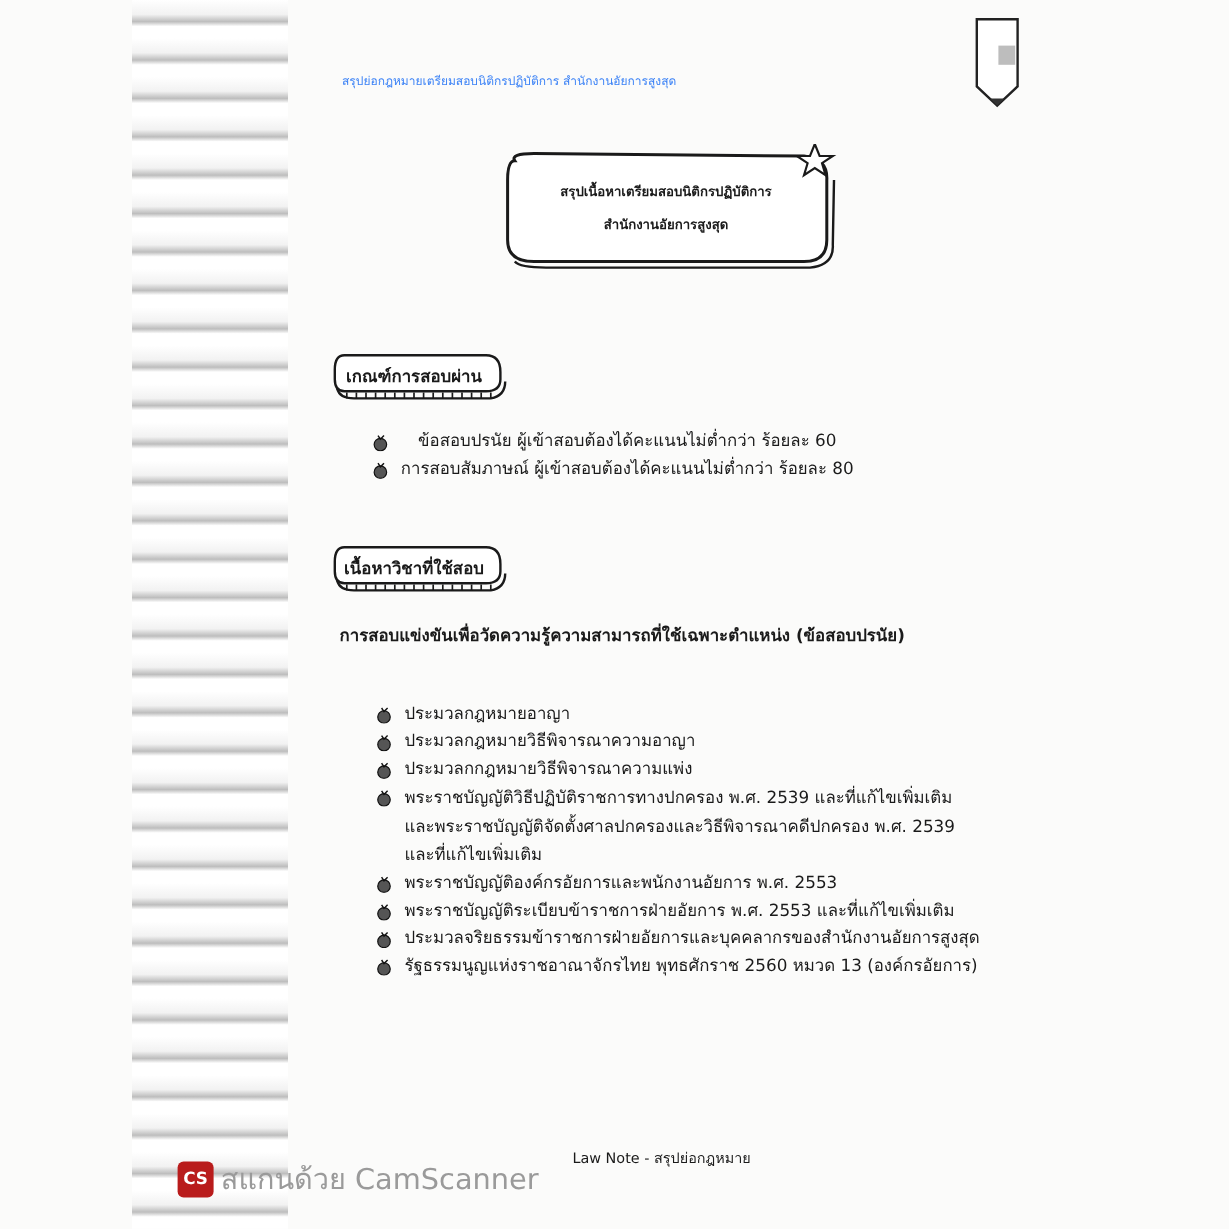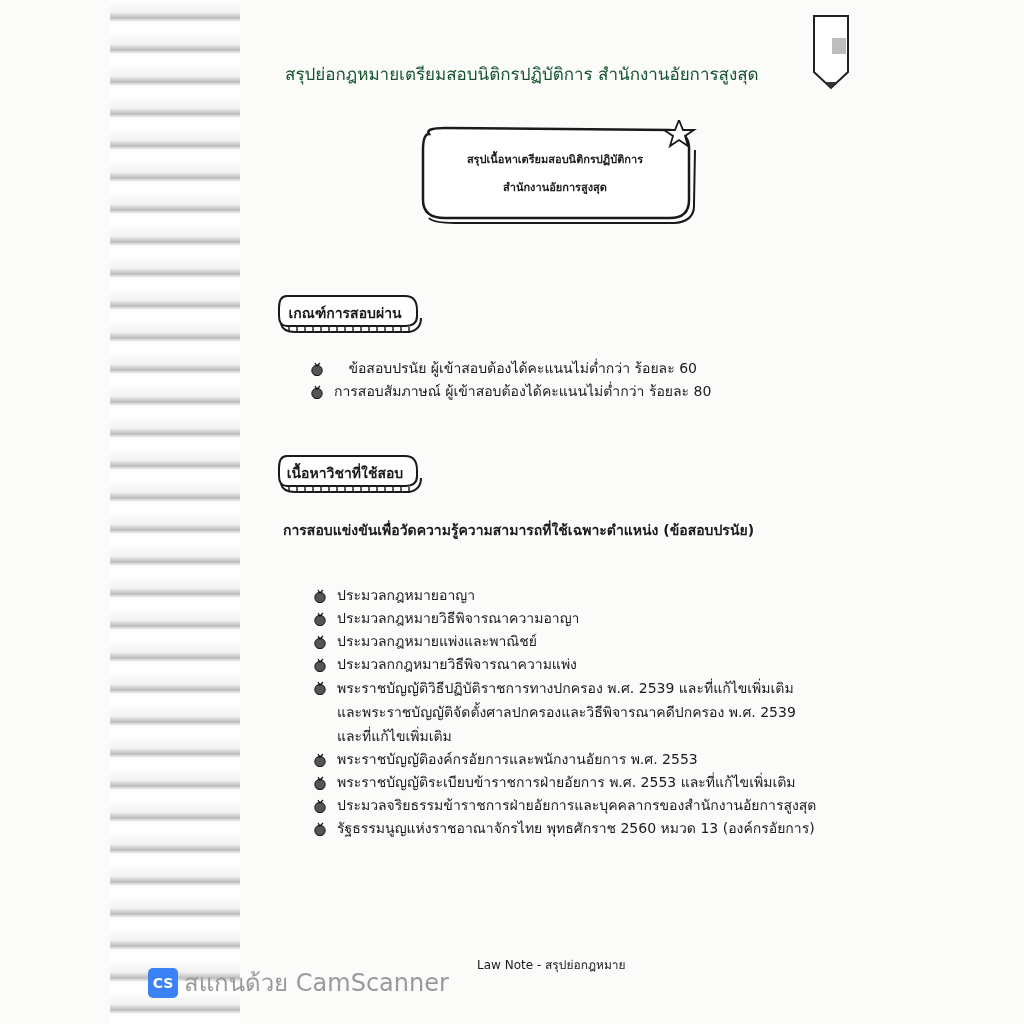--- a/index.html
+++ b/index.html
@@ -9,21 +9,21 @@
     font-family:"DejaVu Sans", sans-serif; color:#1a1a1a;
   }
   .binding {
     position:absolute; left:110px; top:0; width:130px; height:1024px;
     background:repeating-linear-gradient(180deg,#ffffff 0px,#f2f2f2 12px,#bdbdbd 18px,#ffffff 22px,#ffffff 32px);
   }
   .bookmark {
     position:absolute; left:812px; top:14px; width:38px; height:76px;
   }
   .running-header {
-    position:absolute; left:285px; top:60px; font-size:17px; color:#14532d;
+    position:absolute; left:285px; top:60px; font-size:10px; color:#3b82f6;
   }
   .title-box {
     position:absolute; left:415px; top:120px; width:280px; height:100px;
   }
   .title-box svg { position:absolute; left:0; top:0; }
   .title-text {
     position:absolute; left:0; top:26px; width:280px; text-align:center;
     font-size:11px; font-weight:bold; line-height:28px;
   }
   .section-tag {
@@ -42,21 +42,21 @@
     position:absolute; left:0; top:5px; width:14px; height:14px;
   }
   .intro { position:absolute; left:283px; top:518px; font-size:14px; line-height:24px; }
   .intro .bold { font-weight:bold; }
   .footer { position:absolute; left:477px; top:955px; font-size:12px; }
   .watermark {
     position:absolute; left:148px; top:963px; font-size:24px; color:#9a9a9a;
     display:flex; align-items:center; gap:6px;
   }
   .watermark .cs {
-    display:inline-block; width:30px; height:30px; border-radius:5px; background:#3b82f6;
+    display:inline-block; width:30px; height:30px; border-radius:5px; background:#b91c1c;
     color:#fff; font-size:14px; font-weight:bold; text-align:center; line-height:30px;
   }
 </style>
 </head>
 <body>
 
 <div class="binding"></div>
 
 <svg class="bookmark" viewBox="0 0 38 76">
   <path d="M2 2 H36 V58 L19 74 L2 58 Z" fill="#ffffff" stroke="#222" stroke-width="2"></path>
@@ -130,27 +130,20 @@
         <circle cx="7" cy="8.5" r="5.2" fill="#555" stroke="#111" stroke-width="1"></circle>
         <path d="M5 1 L7 4 L10 1" fill="none" stroke="#111" stroke-width="1.2"></path>
       </svg>
     <span>ประมวลกฎหมายวิธีพิจารณาความอาญา</span>
   </li>
   <li>
     <svg class="apple" viewBox="0 0 14 14">
         <circle cx="7" cy="8.5" r="5.2" fill="#555" stroke="#111" stroke-width="1"></circle>
         <path d="M5 1 L7 4 L10 1" fill="none" stroke="#111" stroke-width="1.2"></path>
       </svg>
-    <span>ประมวลกฎหมายแพ่งและพาณิชย์</span>
-  </li>
-  <li>
-    <svg class="apple" viewBox="0 0 14 14">
-        <circle cx="7" cy="8.5" r="5.2" fill="#555" stroke="#111" stroke-width="1"></circle>
-        <path d="M5 1 L7 4 L10 1" fill="none" stroke="#111" stroke-width="1.2"></path>
-      </svg>
     <span>ประมวลกกฎหมายวิธีพิจารณาความแพ่ง</span>
   </li>
   <li class="multi">
     <svg class="apple" viewBox="0 0 14 14">
         <circle cx="7" cy="8.5" r="5.2" fill="#555" stroke="#111" stroke-width="1"></circle>
         <path d="M5 1 L7 4 L10 1" fill="none" stroke="#111" stroke-width="1.2"></path>
       </svg>
     <span class="line">พระราชบัญญัติวิธีปฏิบัติราชการทางปกครอง พ.ศ. 2539 และที่แก้ไขเพิ่มเติม</span>
     <span class="line">และพระราชบัญญัติจัดตั้งศาลปกครองและวิธีพิจารณาคดีปกครอง พ.ศ. 2539</span>
     <span class="line">และที่แก้ไขเพิ่มเติม</span>

